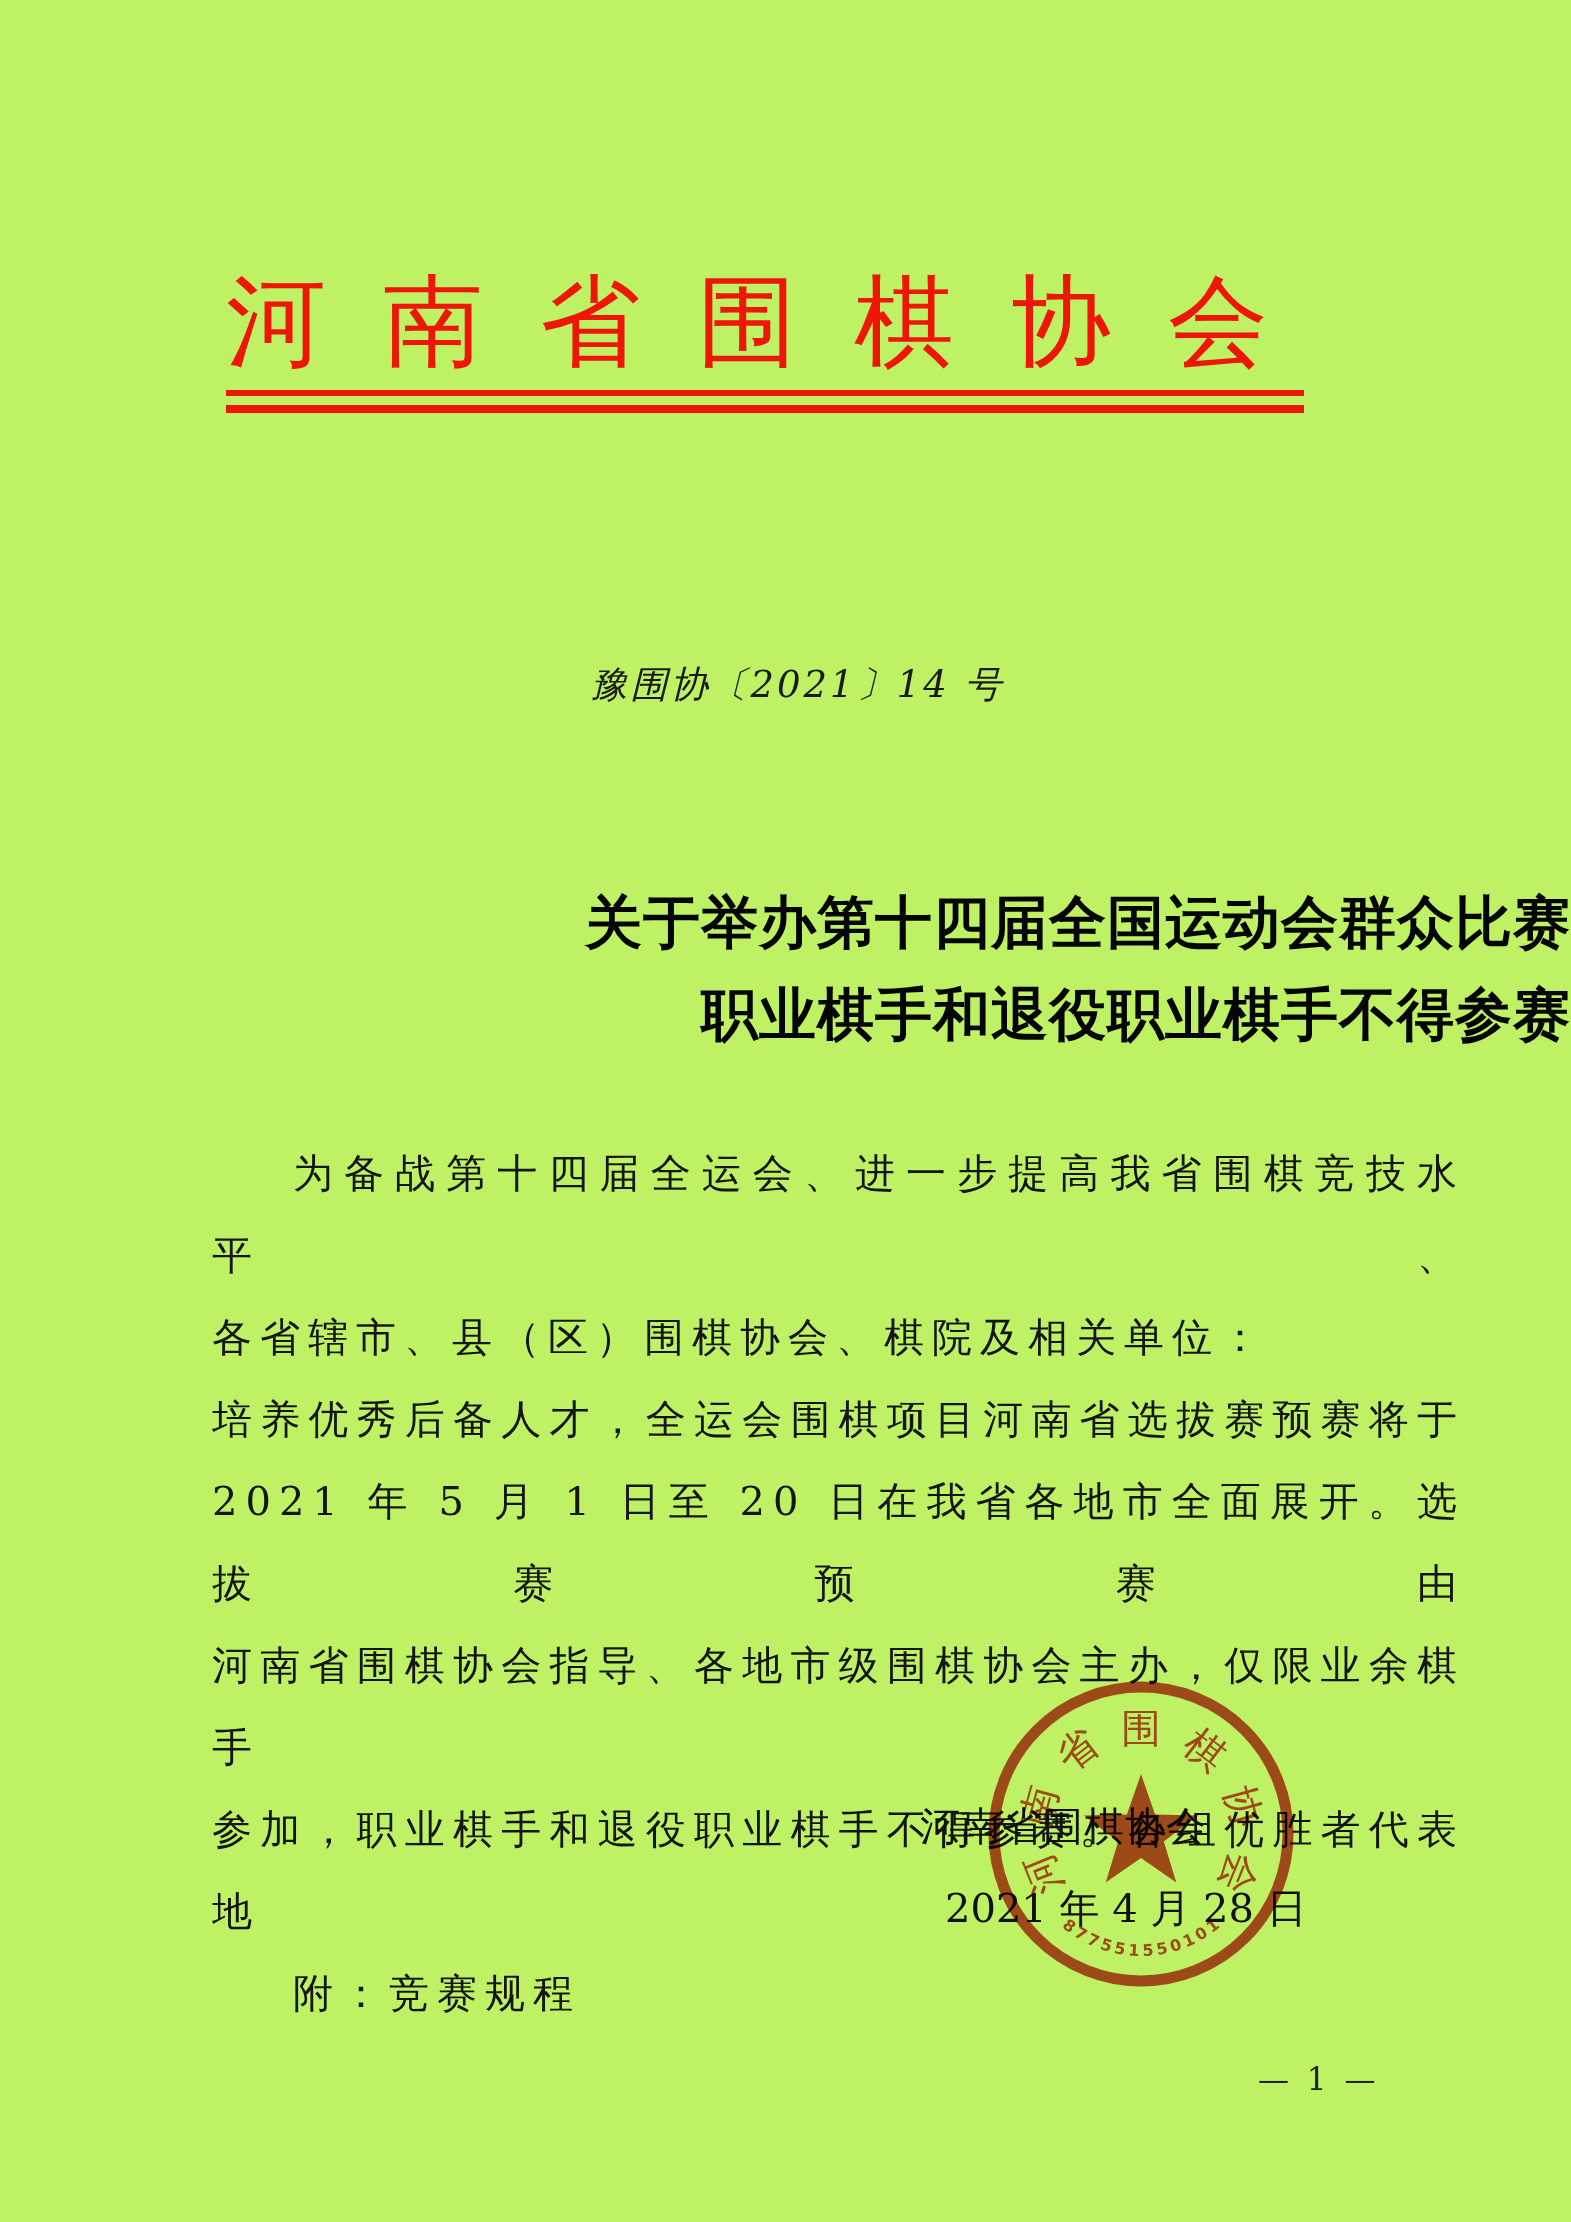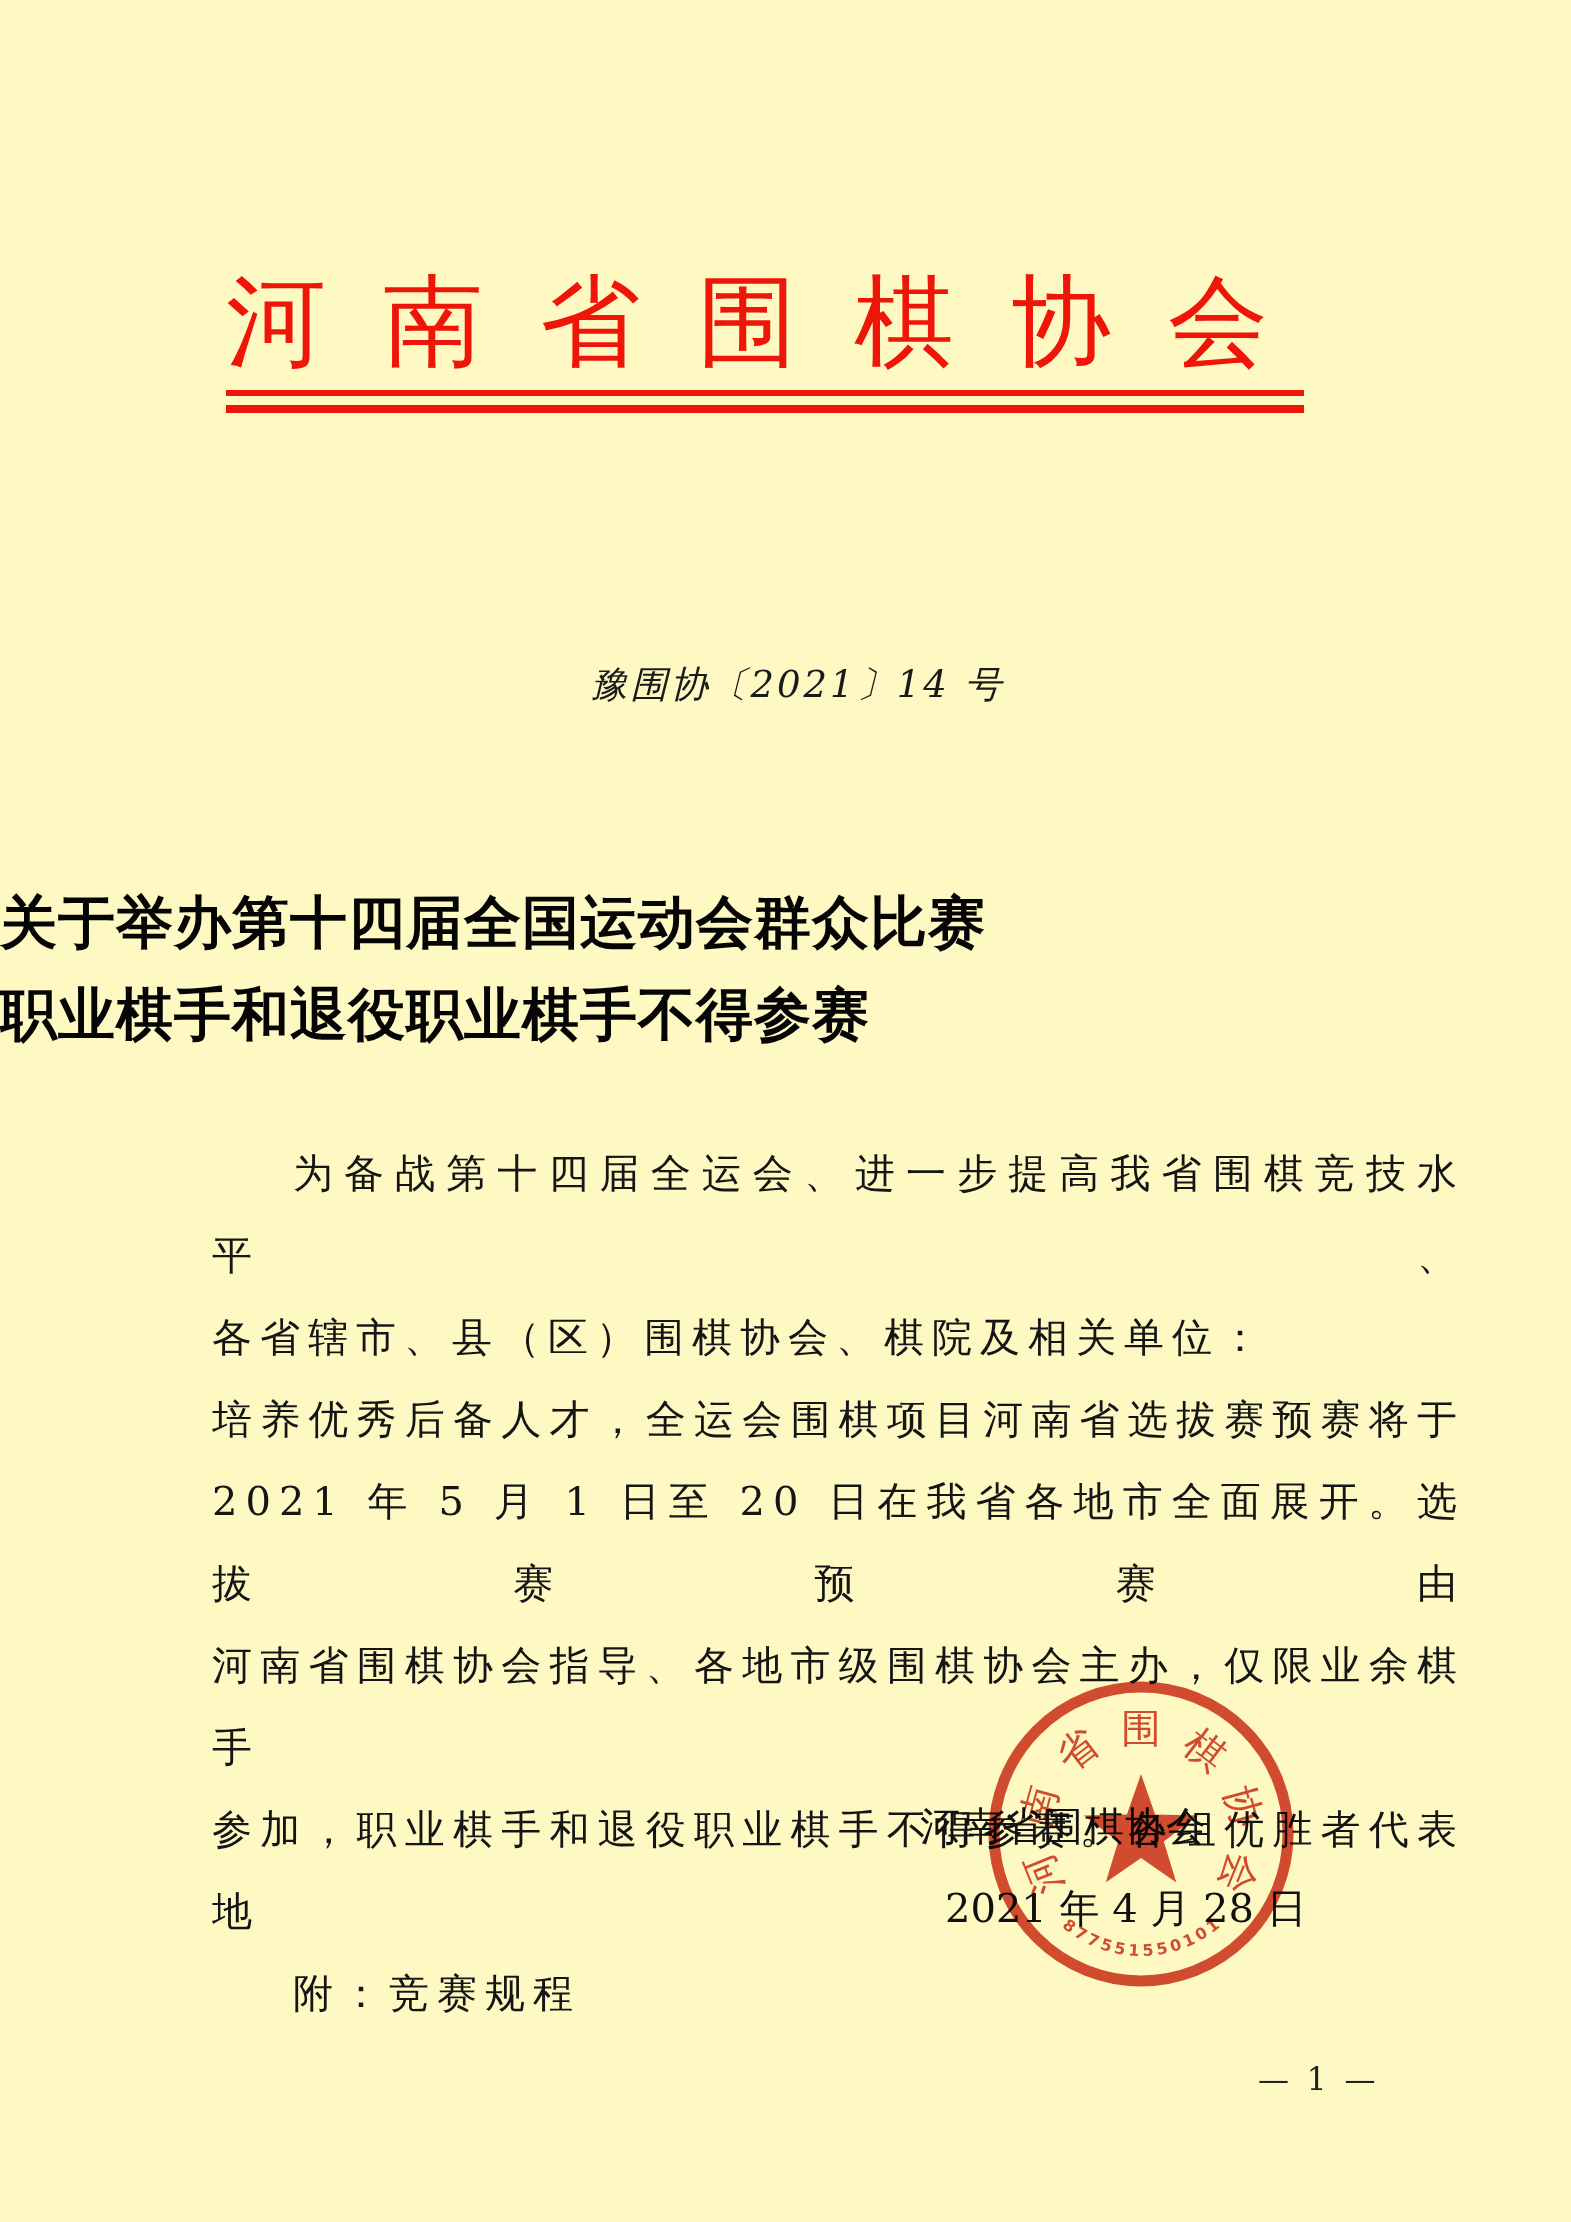--- a/index.html
+++ b/index.html
@@ -1,20 +1,20 @@
 <!DOCTYPE html>
 <html style="--red: #ee1509; --seal-red: #cd3a28; --ink: #161616;"><head>
 <meta charset="utf-8">
 <style>
   html,body{margin:0;padding:0;background:#888;}
   .page{
     position:relative;
     width:1571px;height:2222px;
     margin:0 auto;
-    background:#fef9c3;
+    background:#bef264;
     overflow:hidden;
     font-family:"DejaVu Serif", serif;
     color:var(--ink,#161616);
   }
   
   .org-header{
     position:absolute;left:226px;top:272px;
     font-size:100px;line-height:100px;
     letter-spacing:57px;white-space:nowrap;
     color:var(--red,#ee1509);
@@ -27,21 +27,21 @@
   
   .doc-number{
     position:absolute;left:12px;top:660px;width:1571px;
     text-align:center;font-size:37px;letter-spacing:3px;
     color:#1a1a1a;
     font-style:italic;
   }
   
   .doc-title{
     position:absolute;left:0;top:876px;width:1571px;
-    text-align:left;
+    text-align:right;
     font-family:"Liberation Sans", sans-serif;
     font-weight:700;font-size:57px;line-height:92px;
     letter-spacing:1px;color:#050505;
   }
   
   .body-block{
     position:absolute;left:212px;top:1132px;width:1253px;
     font-size:40px;line-height:82px;letter-spacing:8px;
     color:#151515;
   }

